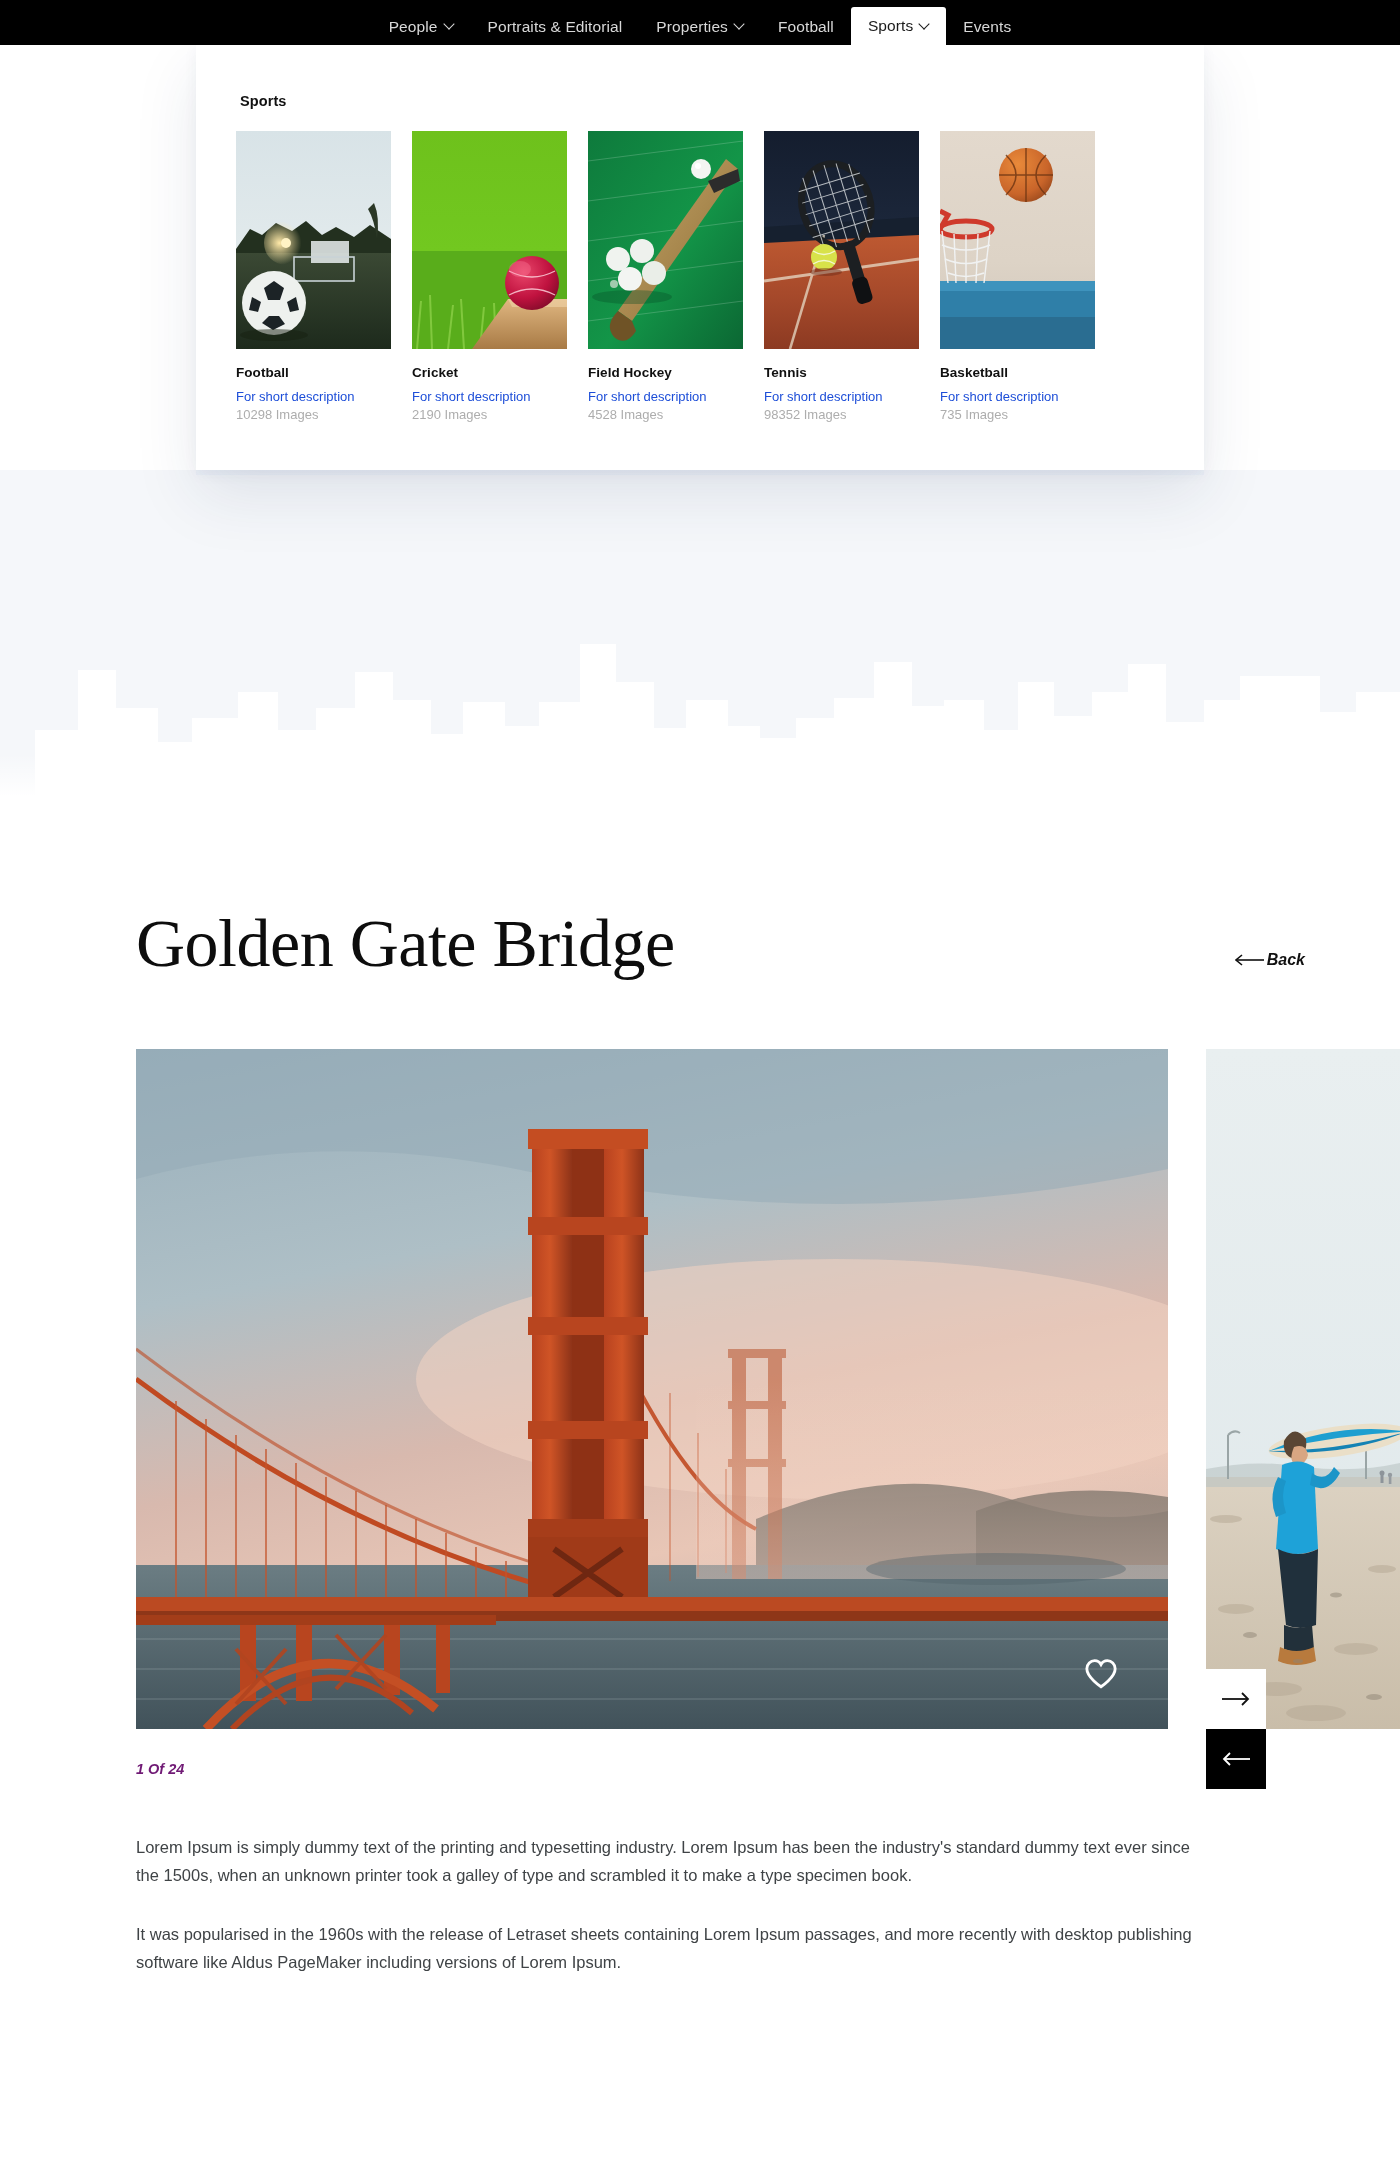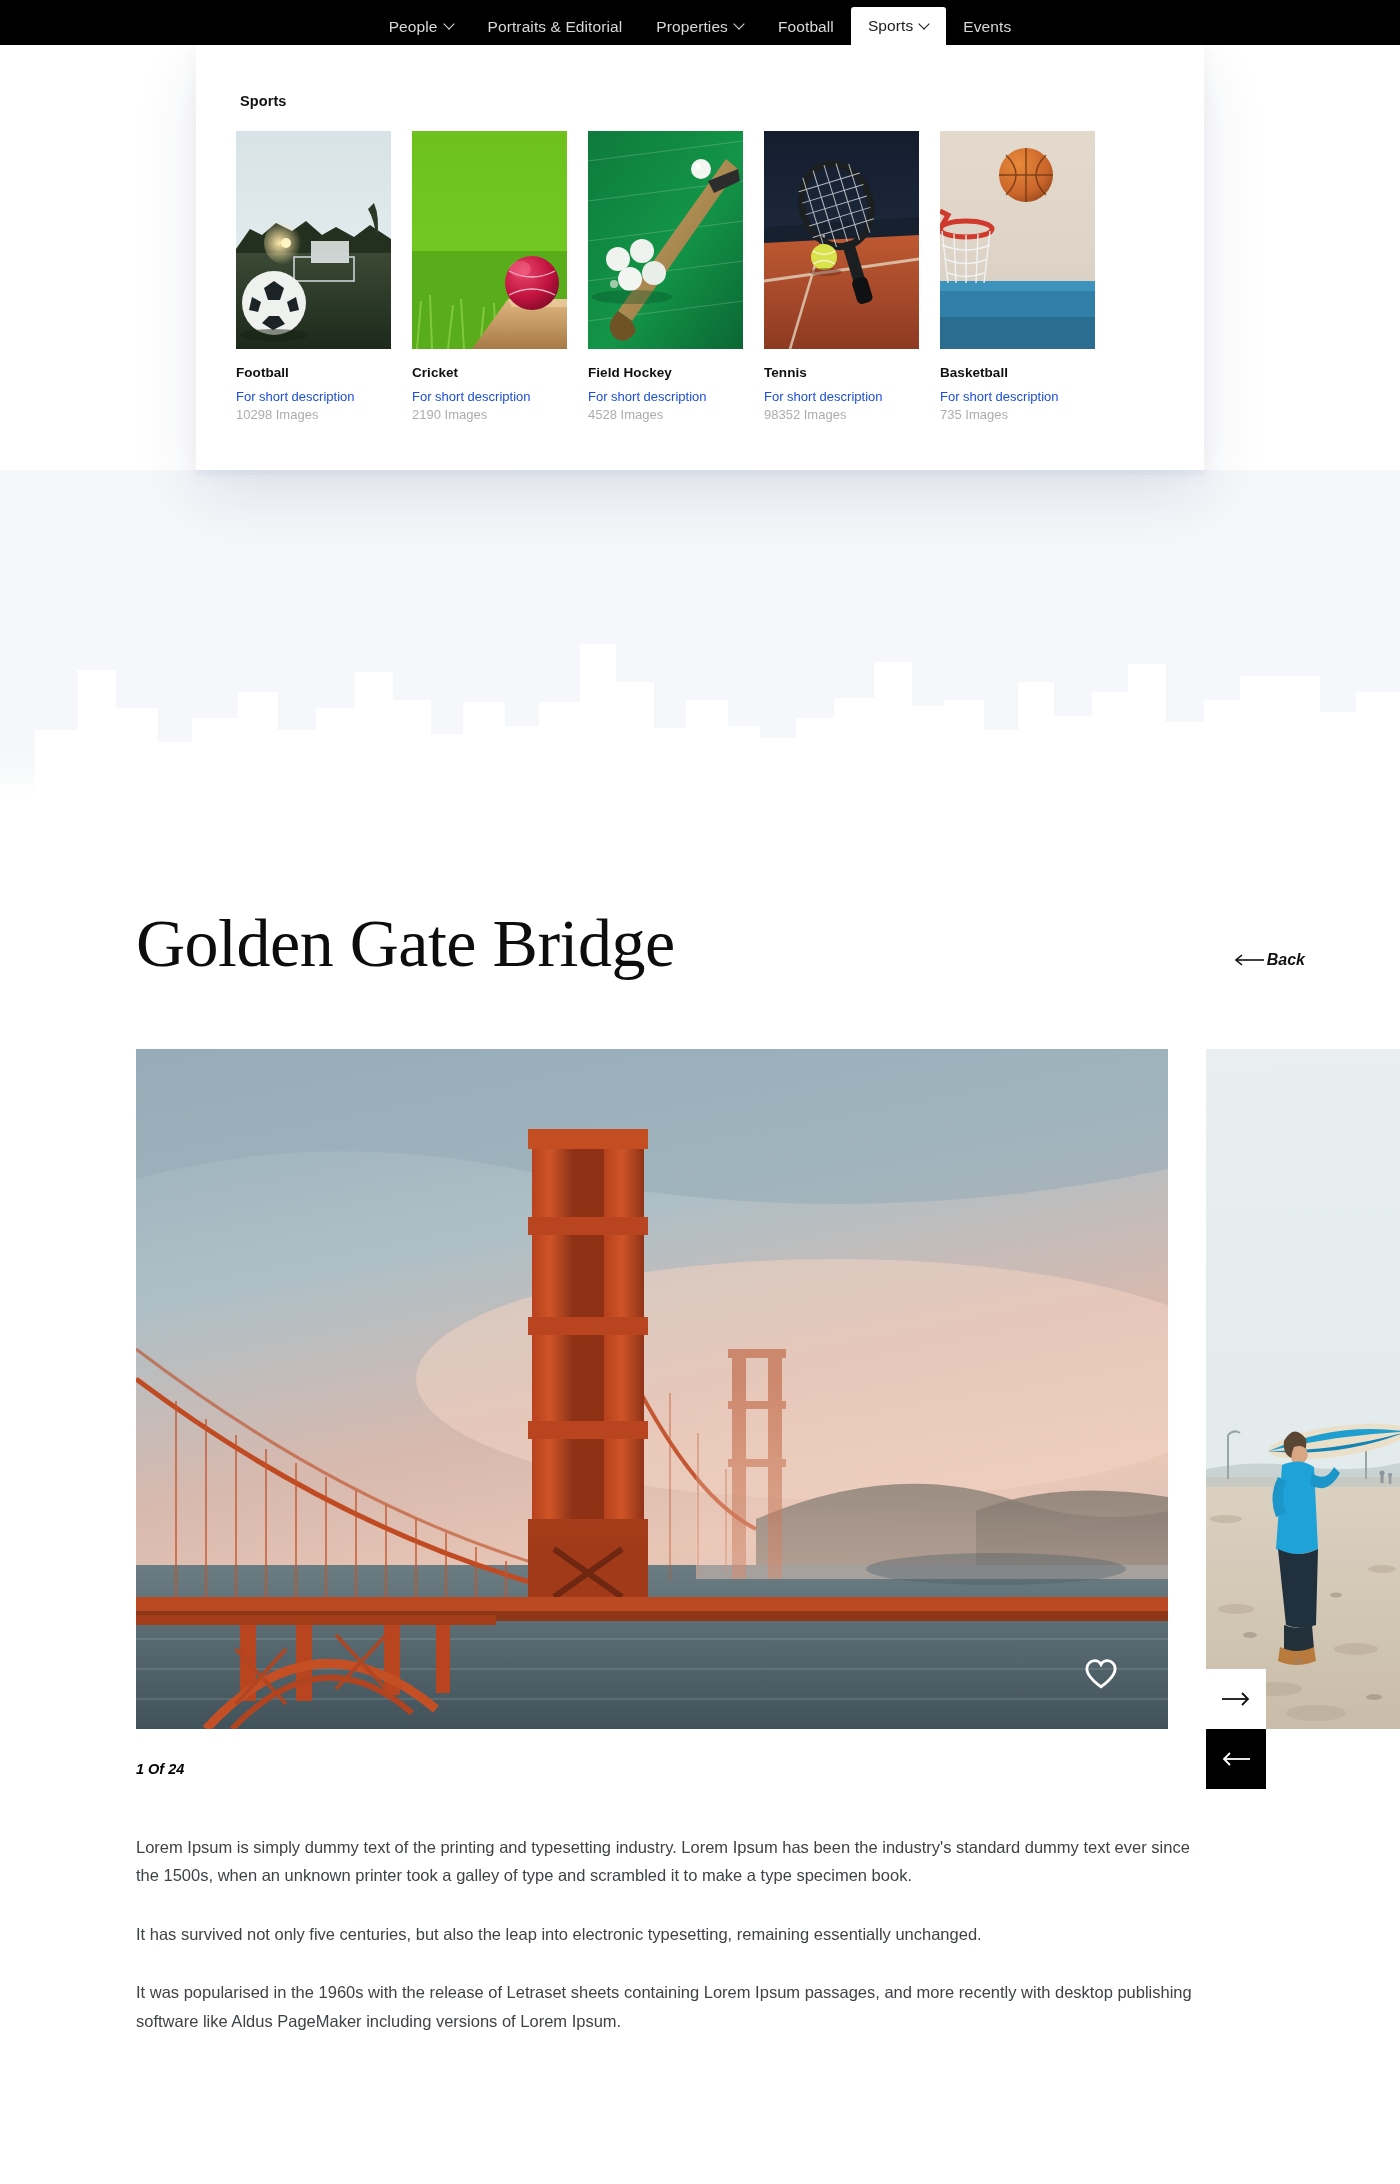--- a/index.html
+++ b/index.html
@@ -129,21 +129,21 @@
     width: 60px; height: 60px;
     display: flex; align-items: center; justify-content: center;
     cursor: pointer;
   }
   .nav-btn.next { background: #ffffff; }
   .nav-btn.prev { background: #000000; }
   .nav-btn svg { display: block; width: 28px; height: 14px; }
 
   .counter {
     margin: 32px 0 0 136px;
-    font-size: 14.5px; font-weight: bold; font-style: italic; color: #000000;
+    font-size: 14.5px; font-weight: bold; font-style: italic; color: #701a75;
   }
 
   .body-copy { margin: 56px 0 0 136px; width: 1060px; }
   .body-copy p {
     font-size: 16.5px; color: #3f4346; line-height: 1.72;
     margin-bottom: 30px; max-width: 1056px;
   }
   .body-copy p:last-child { margin-bottom: 0; }
 </style>
 </head>
@@ -669,17 +669,16 @@
         </svg>
       </div>
     </div>
 
   </div>
 
   <div class="counter">1 Of 24</div>
 
   <div class="body-copy">
     <p>Lorem Ipsum is simply dummy text of the printing and typesetting industry. Lorem Ipsum has been the industry's standard dummy text ever since the 1500s, when an unknown printer took a galley of type and scrambled it to make a type specimen book.</p>
-    <p>It has survived not only five centuries, but also the leap into electronic typesetting, remaining essentially unchanged.</p>
     <p>It was popularised in the 1960s with the release of Letraset sheets containing Lorem Ipsum passages, and more recently with desktop publishing software like Aldus PageMaker including versions of Lorem Ipsum.</p>
   </div>
 
 </div>
 
 </body></html>

